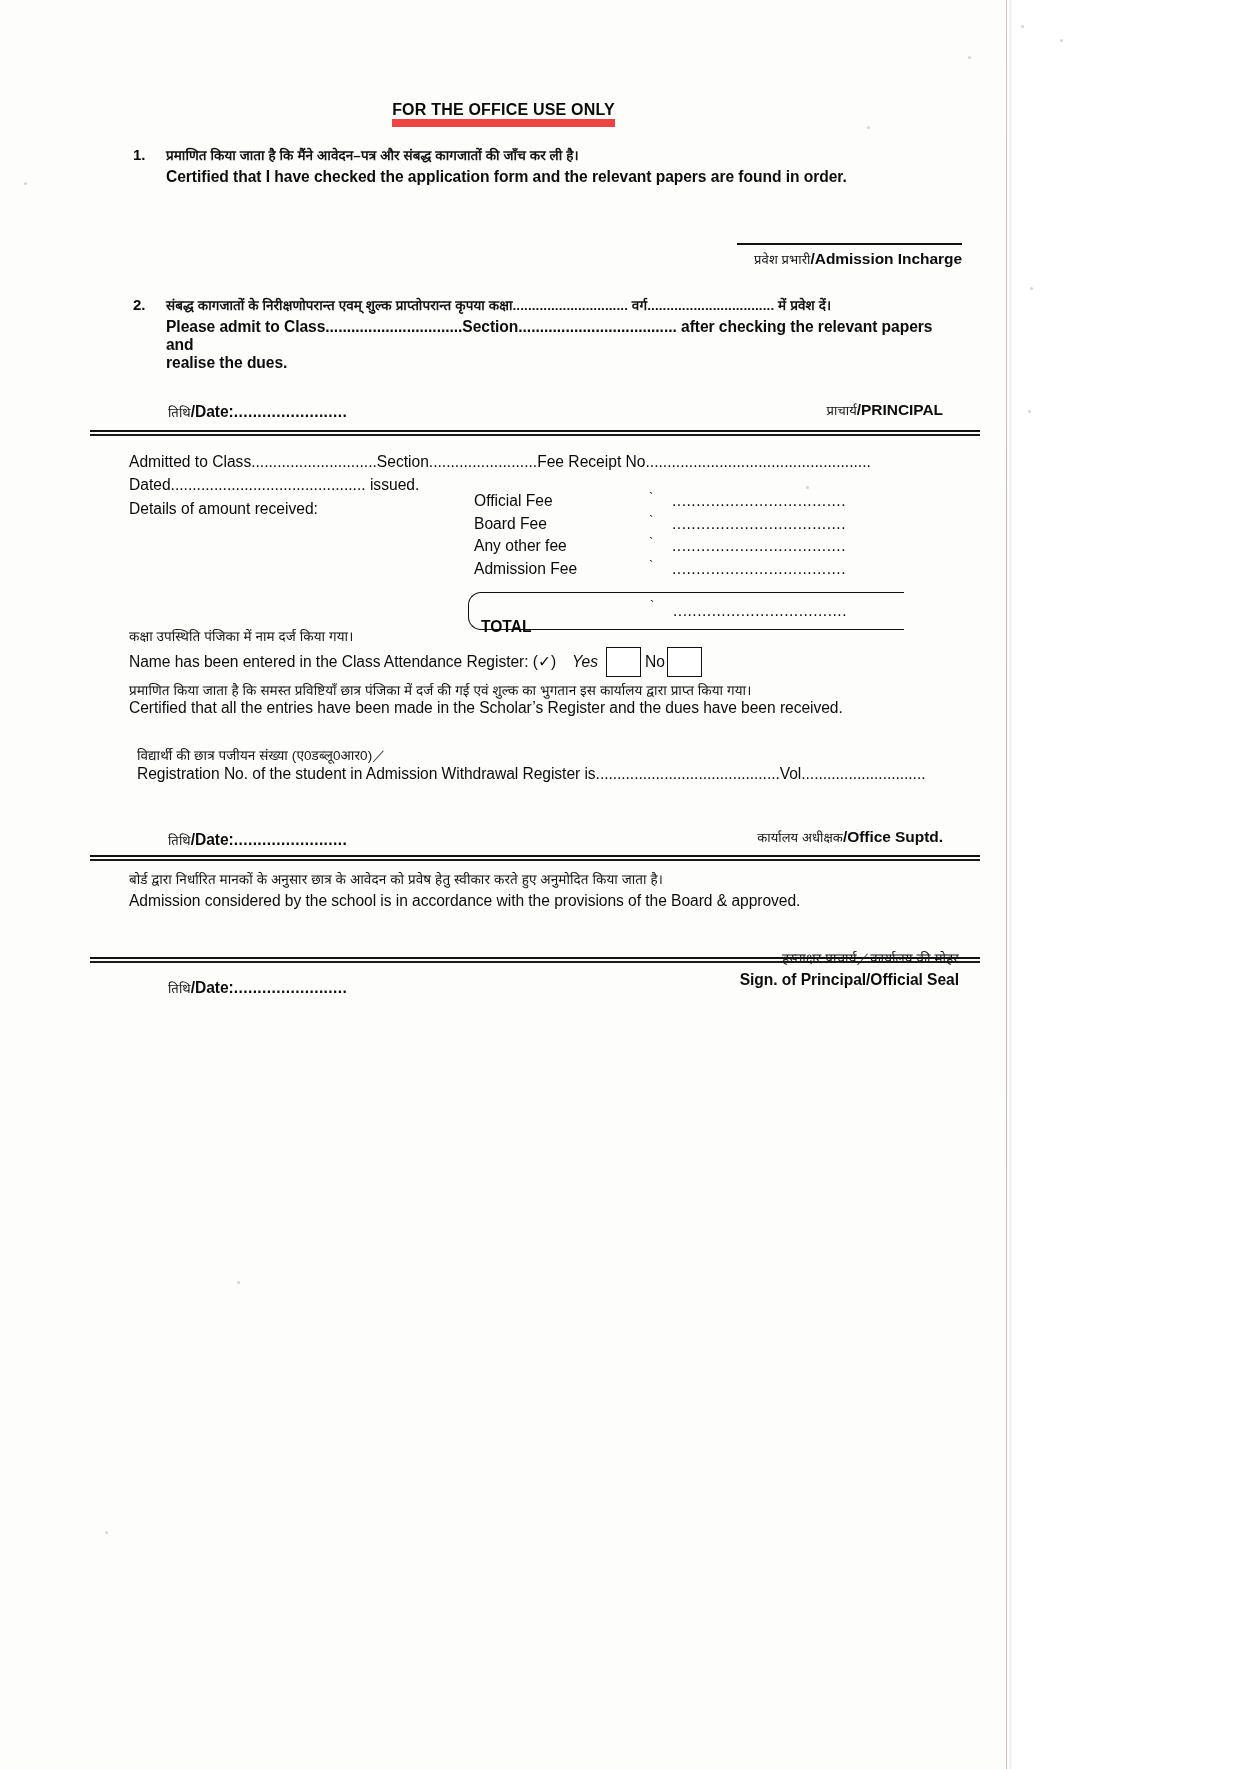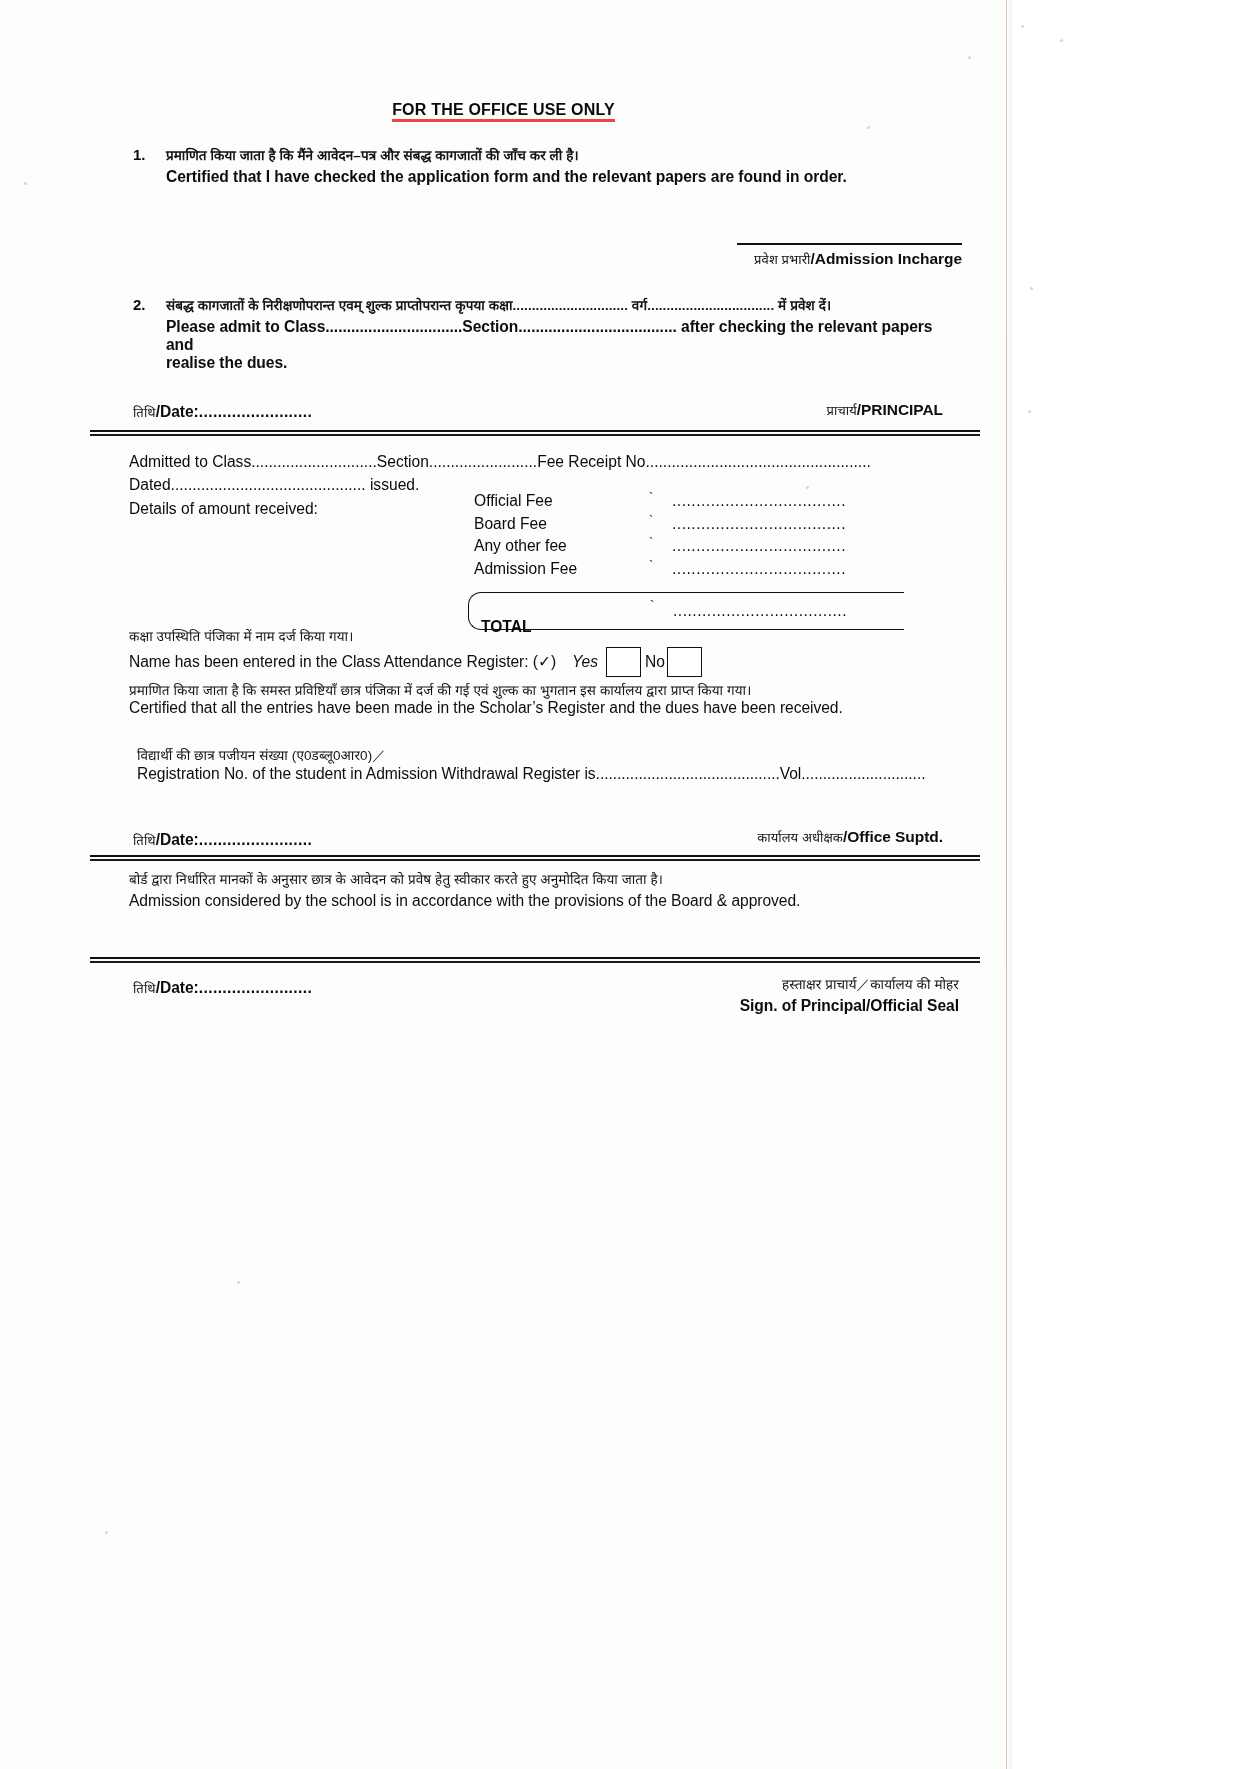--- a/index.html
+++ b/index.html
@@ -39,21 +39,21 @@
   .en{
     font-size:15.6px;color:#0d0d0d;letter-spacing:-.05px;
   }
   .bold{font-weight:bold;}
 
   
   #office-title{
     position:absolute;left:0;top:101px;width:1007px;text-align:center;
     font-size:16px;font-weight:bold;letter-spacing:.2px;
   }
-  #office-title span{border-bottom:3px solid #ef4444;padding-bottom:1px;}
+  #office-title span{border-bottom:8px solid #ef4444;padding-bottom:1px;}
 
   
   .item{position:absolute;}
   .item .num{position:absolute;left:0;top:0;font-size:15px;font-weight:bold;}
   .item .body{position:absolute;left:33px;top:0;font-weight:bold;}
   .item .body .hi{margin-bottom:4px;}
 
   #item-1{left:133px;top:146px;width:830px;}
   #item-2{left:133px;top:296px;width:830px;}
 
@@ -66,23 +66,23 @@
   .siglabel .en{font-weight:bold;font-size:15.5px;}
 
   #admission-incharge-rule{left:737px;top:243px;width:225px;}
   #admission-incharge-label{left:737px;top:250px;width:225px;text-align:right;}
 
   #principal-label{right:64px;top:401px;}
   #date-1{position:absolute;left:133px;top:403px;}
   #date-2{position:absolute;left:133px;top:831px;}
   #date-3{position:absolute;left:133px;top:979px;}
   #office-suptd-label{right:64px;top:828px;position:absolute;}
-  #sign-principal-label{right:48px;top:975px;position:absolute;text-align:right;line-height:1.45;}
-
-  .datefield{font-size:15.5px;}
+  #sign-principal-label{right:48px;top:949px;position:absolute;text-align:right;line-height:1.45;}
+
+  .datefield{font-size:15.5px;margin-left:35px;}
   .datefield .hi{font-size:13px;}
   .datefield .en{font-weight:bold;}
 
   
   .rule{
     position:absolute;left:90px;width:890px;height:6px;
   }
   .rule::before{
     content:"";position:absolute;left:0;top:0;width:100%;height:2.4px;background:#111;
   }

